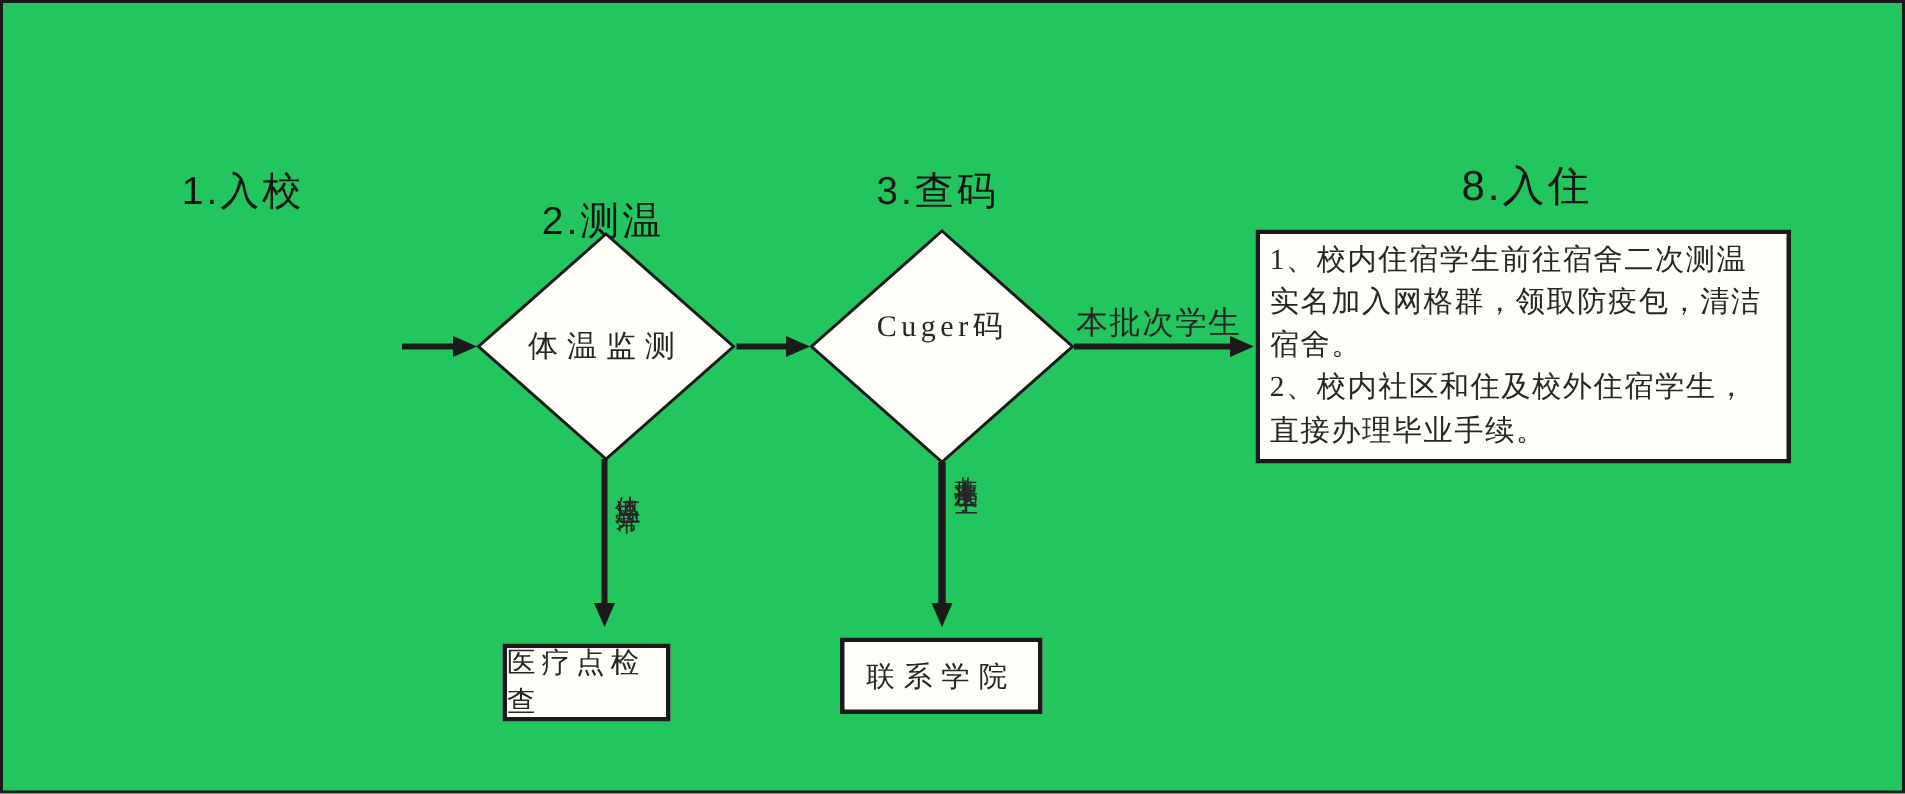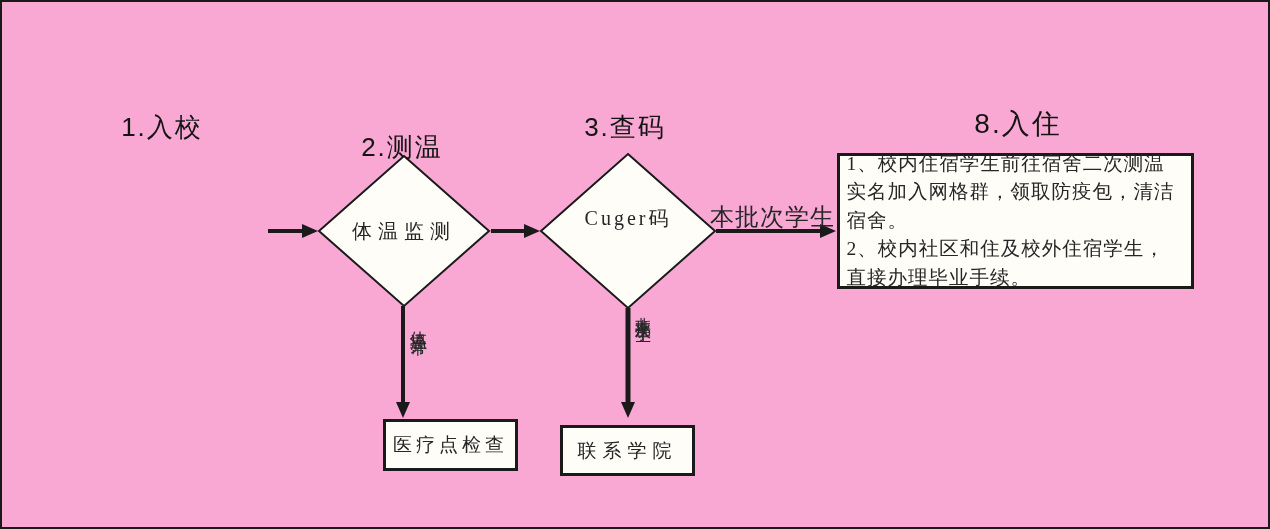--- a/index.html
+++ b/index.html
@@ -6,21 +6,21 @@
     margin: 0;
     padding: 0;
     background: #e9e9e9;
     font-family: "Liberation Serif", "DejaVu Serif", serif;
   }
   .canvas {
     position: relative;
     width: 1270px;
     height: 529px;
     box-sizing: border-box;
-    background: #f9a8d4;
+    background: #22c55e;
     border: 2px solid #1a1a1a;
     overflow: hidden;
   }
   .svg-layer {
     position: absolute;
     left: 0; top: 0;
     width: 1270px; height: 529px;
   }
   .stage-title {
     position: absolute;
@@ -63,21 +63,21 @@
   }
   .diamond-label {
     position: absolute;
     text-align: center;
     font-size: 20px;
     color: #262626;
     line-height: 30px;
   }
   .edge-label-h {
     position: absolute;
-    font-size: 24px;
+    font-size: 21px;
     color: #262626;
     text-align: center;
     letter-spacing: 1px;
     white-space: nowrap;
   }
   .edge-label-v {
     position: absolute;
     writing-mode: vertical-rl;
     text-orientation: upright;
     font-size: 16px;
@@ -112,29 +112,29 @@
     <line x1="626" y1="306" x2="626" y2="402" stroke="#1a1a1a" stroke-width="5"></line>
     <polygon points="626,416 619,400 633,400" fill="#1a1a1a"></polygon>
   </svg>
 
   <div class="stage-title" style="left:95px; top:108px; width:130px;">1.入校</div>
   <div class="stage-title" style="left:335px; top:128px; width:130px;">2.测温</div>
   <div class="stage-title" style="left:558px; top:108px; width:130px;">3.查码</div>
   <div class="stage-title" style="left:940px; top:103px; width:152px; font-size:28px;">8.入住</div>
 
 
-  <div class="proc-box" style="left:835px; top:151px; width:357px; height:136px;">
+  <div class="proc-box" style="left:835px; top:151px; width:357px; height:156px;">
     <div class="checkin-text">1、校内住宿学生前往宿舍二次测温
 实名加入网格群，领取防疫包，清洁
 宿舍。
 2、校内社区和住及校外住宿学生，
 直接办理毕业手续。</div>
   </div>
 
-  <div class="proc-box" style="left:333px; top:417px; width:135px; height:52px;margin-left:48px;">
+  <div class="proc-box" style="left:333px; top:427px; width:112px; height:52px;">
     <div class="small-node-text" style="letter-spacing:4px;">医疗点检查</div>
   </div>
 
   <div class="proc-box" style="left:558px; top:423px; width:135px; height:51px;">
     <div class="small-node-text" style="letter-spacing:6px;">联系学院</div>
   </div>
 
   <div class="diamond-label" style="left:322px; top:214px; width:160px; letter-spacing:6px;">体温监测</div>
 
   <div class="diamond-label" style="left:551px; top:201px; width:150px;">

